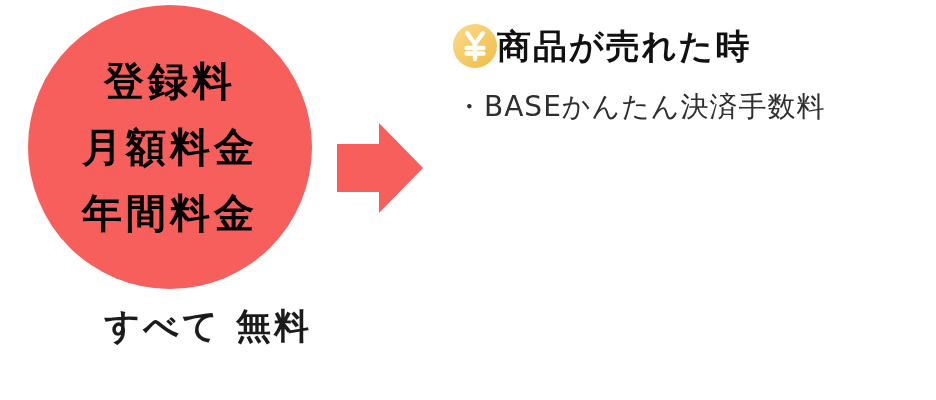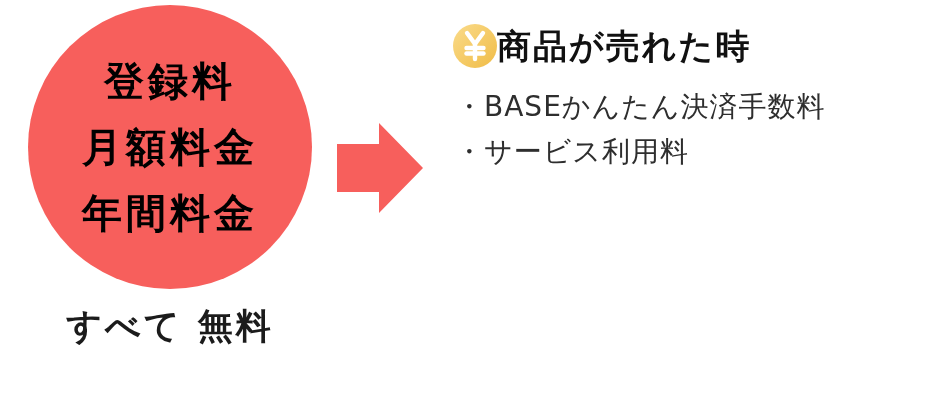--- a/index.html
+++ b/index.html
@@ -37,21 +37,21 @@
     letter-spacing: 4px;
     line-height: 66px;
     white-space: nowrap;
     text-align: right;
   }
   .circle-caption {
     position: absolute;
     left: 28px;
     top: 303px;
     width: 284px;
-    text-align: center;
+    text-align: right;
     color: #1b1b1b;
     font-size: 35px;
     font-weight: 900;
     letter-spacing: 3px;
     white-space: nowrap;
   }
 
   
   .arrow {
     position: absolute;
@@ -129,18 +129,17 @@
           <path d="M14 9 L22 20 L30 9"></path>
           <line x1="22" y1="20" x2="22" y2="35"></line>
           <line x1="13.5" y1="24" x2="30.5" y2="24"></line>
           <line x1="13.5" y1="29.5" x2="30.5" y2="29.5"></line>
         </g>
       </svg>
       <div class="section-title">商品が売れた時</div>
     </div>
     <div class="bullet-list">
       <div class="bullet-item">・BASEかんたん決済手数料</div>
-      <div class="bullet-item">・サービス利用料</div>
     </div>
   </div>
 
 
 </div>
 
 </body></html>

